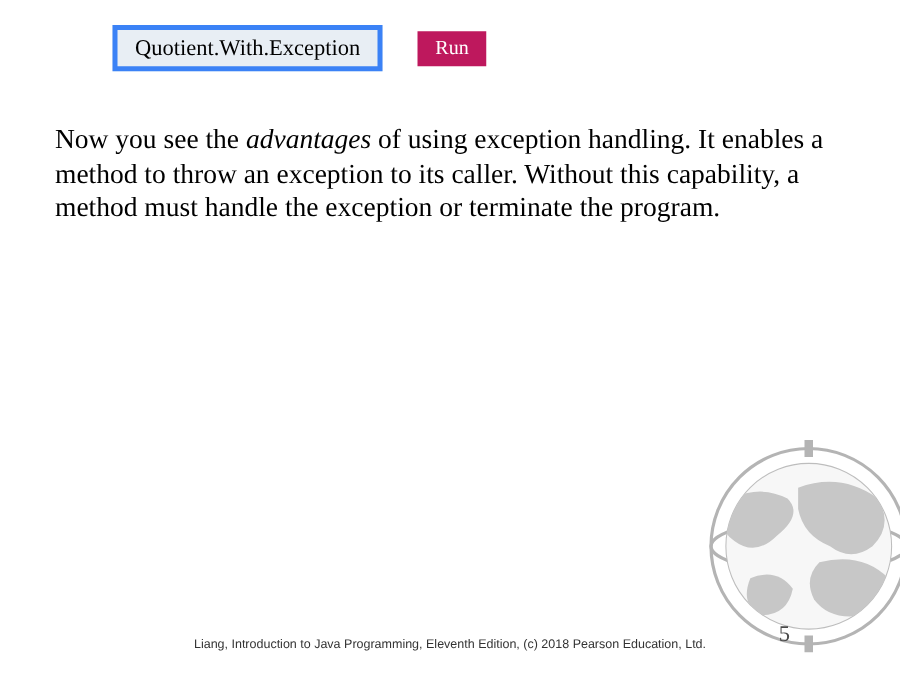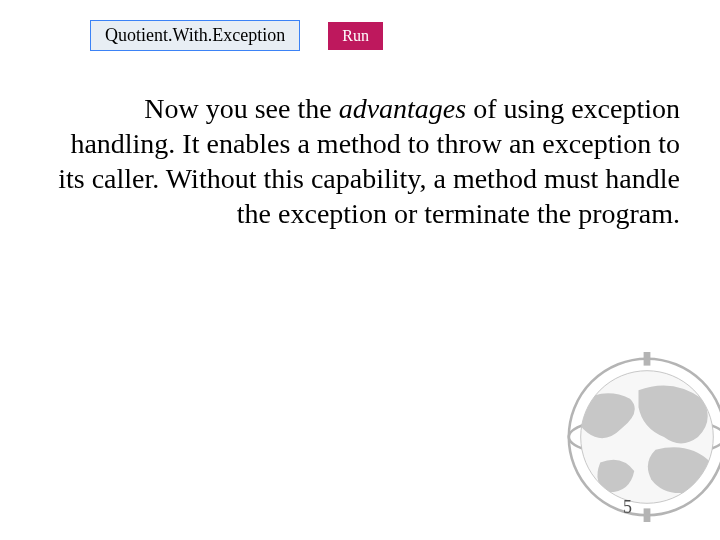--- a/index.html
+++ b/index.html
@@ -27,43 +27,42 @@
   }
   .button-row {
     display: flex;
     align-items: center;
     gap: 28px;
     margin-left: 60px;
     margin-bottom: 40px;
   }
   .code-button {
     background: #e8eef4;
-    border: 1px solid #3b82f6;
+    border: 4px solid #3b82f6;
     padding: 4px 14px;
     font-family: "Times New Roman", Times, serif;
     font-size: 18px;
     color: #000;
     cursor: pointer;
   }
   .run-button {
     background: #be185d;
     border: none;
     padding: 5px 14px;
     font-family: "Times New Roman", Times, serif;
     font-size: 16px;
     color: #fff;
     cursor: pointer;
   }
   .body-text {
-    font-size: 28px;
+    font-size: 22px;
     line-height: 1.25;
     color: #000;
-    margin-left: 26px;
+    margin-left: 14px;
     margin-right: 10px;
-    text-align: right;
   }
   .body-text .seg { }
   .body-text .italic { font-style: italic; }
   .footer {
     position: absolute;
     bottom: 18px;
     left: 0;
     width: 100%;
     text-align: center;
     font-family: Arial, sans-serif;
@@ -118,15 +117,16 @@
       <path d="M110,115 Q150,105 175,130 Q180,155 150,165 Q120,170 105,150 Q95,130 110,115 Z"></path>
       <path d="M45,130 Q70,120 85,140 Q80,165 55,165 Q35,155 45,130 Z"></path>
     </g>
     <rect x="96" y="0" width="8" height="16" fill="#777"></rect>
     <rect x="96" y="184" width="8" height="16" fill="#777"></rect>
   </svg>
 
   <div class="page-number">5</div>
 
   <div class="footer">
+    <div>Liang, Introduction to Java Programming, Eleventh Edition, (c) 2018 Pearson Education, Ltd.</div>
   </div>
 
 </div>
 
 </body></html>

